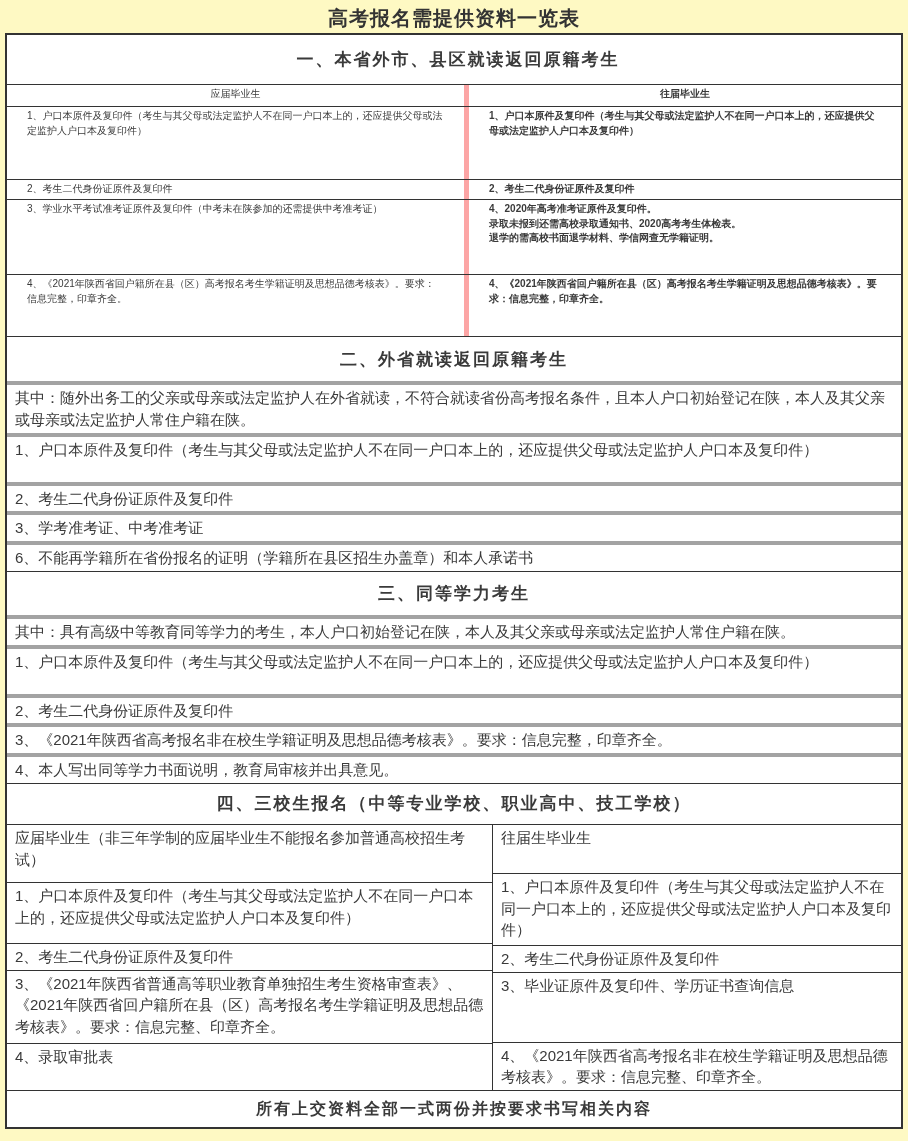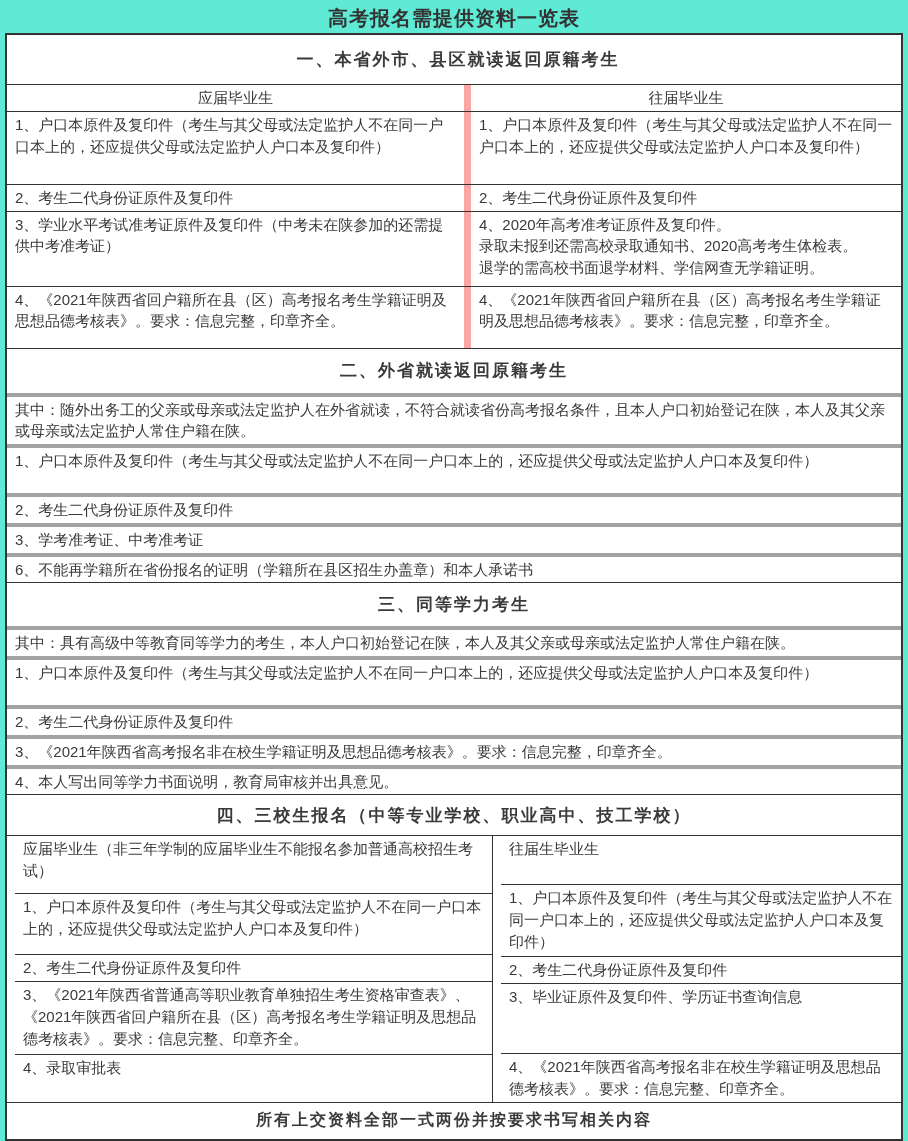--- a/index.html
+++ b/index.html
@@ -3,21 +3,21 @@
 <meta charset="utf-8">
 <style>
   * { box-sizing: border-box; margin: 0; padding: 0; }
   body {
     background: #ffffff;
     font-family: "Liberation Sans", "DejaVu Sans", sans-serif;
   }
   .page {
     width: 908px;
     height: 1141px;
-    background: #5eead4;
+    background: #fef9c3;
     color: #3a3a3a;
     position: relative;
     overflow: hidden;
   }
   .doc-title {
     text-align: center;
     font-weight: bold;
     font-size: 20px;
     color: #333333;
     padding-top: 5px;
@@ -36,46 +36,45 @@
     justify-content: center;
     text-align: center;
     font-weight: bold;
     font-size: 17px;
     color: #3a3a3a;
     letter-spacing: 2px;
   }
   .sec-title.first { border-top: none; }
   .grid-row { display: flex; border-top: 1px solid #333333; align-items: stretch; }
   .cell {
-    padding: 2px 8px;
-    font-size: 15px;
+    padding: 2px 20px;
+    font-size: 10px;
     line-height: 1.45;
     white-space: pre-line;
   }
   .cell-l { width: 457px; flex: none; }
-  .cell-r { flex: 1; border-left: 7px solid #fca5a5; }
+  .cell-r { flex: 1; border-left: 5px solid #fca5a5; font-weight: bold; }
   .center { text-align: center; }
   .full-row {
     border-top: 4px solid #a3a3a3;
     padding: 2px 8px;
     font-size: 15px;
     line-height: 1.45;
     white-space: pre-line;
   }
   .two-col { display: flex; border-top: 1px solid #333333; min-height: 266px; align-items: stretch; }
   .col { display: flex; flex-direction: column; }
   .col-left { width: 485px; flex: none; }
   .col-right { flex: 1; border-left: 1px solid #333333; }
   .col-cell {
     padding: 2px 8px;
     font-size: 15px;
     line-height: 1.45;
     border-top: 1px solid #333333;
     white-space: pre-line;
-    margin-left: 8px;
   }
   .col-cell.first { border-top: none; }
   .col-cell.grow { flex: 1; }
   .footer-row {
     border-top: 1px solid #333333;
     min-height: 37px;
     display: flex;
     align-items: center;
     justify-content: center;
     font-weight: bold;

